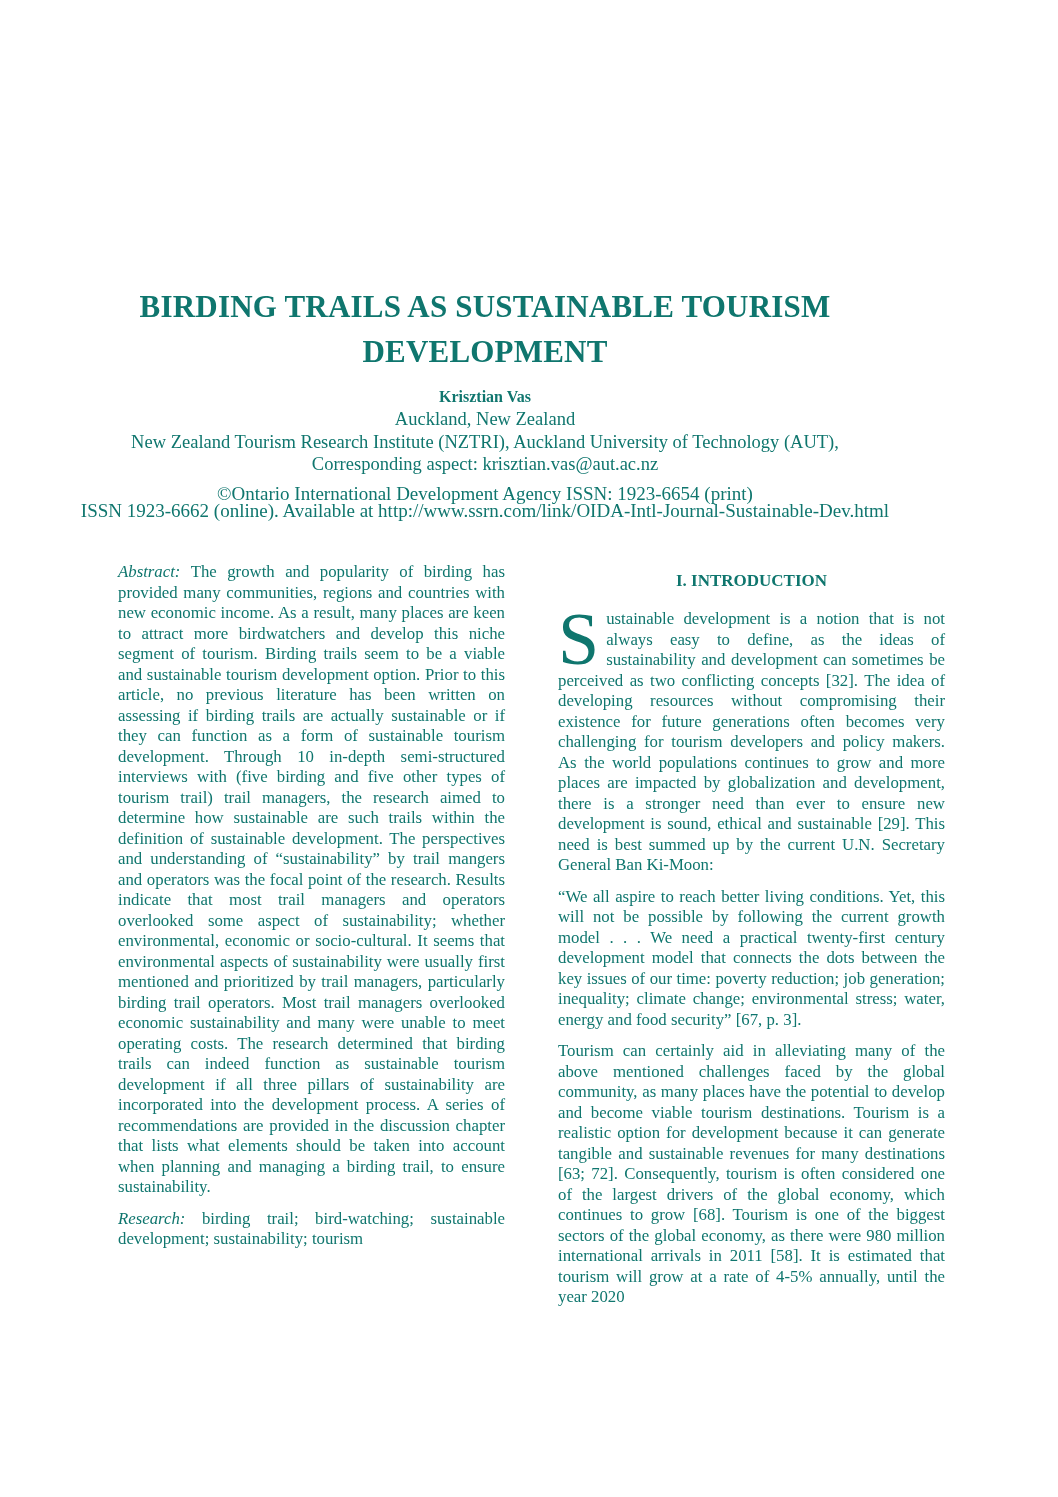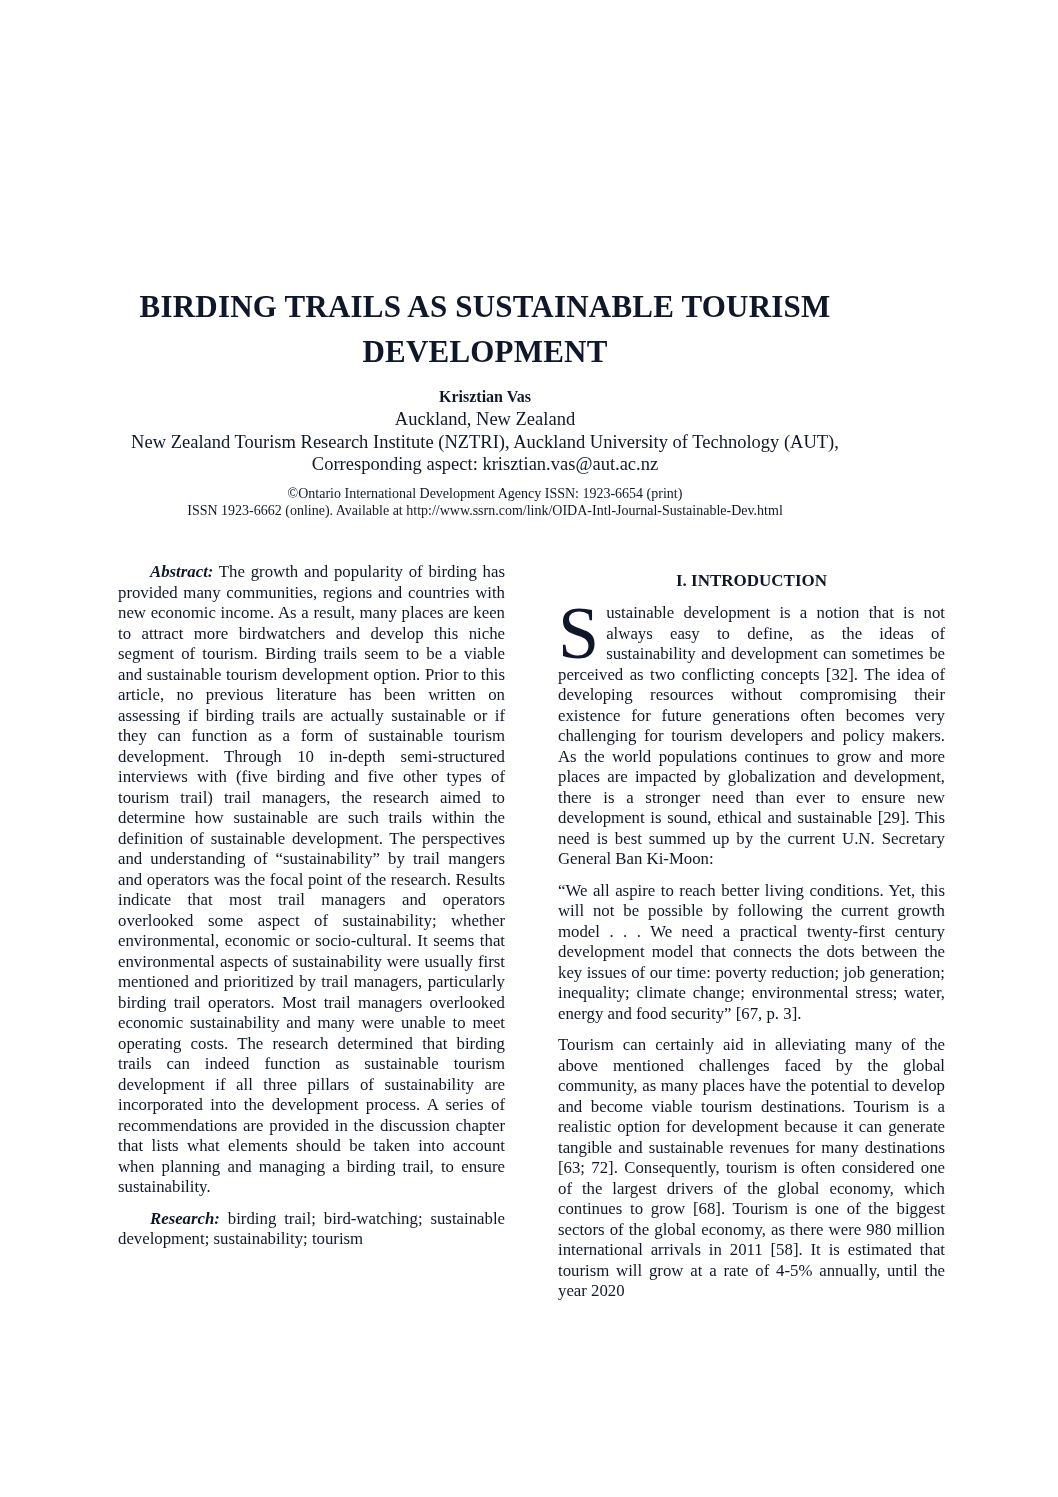--- a/index.html
+++ b/index.html
@@ -5,21 +5,21 @@
   html, body {
     margin: 0;
     padding: 0;
     background: #ffffff;
   }
   .page {
     position: relative;
     width: 970px;
     height: 1497px;
     background: #ffffff;
-    color: #0f172a;
+    color: #0f766e;
     font-family: "Liberation Serif", "DejaVu Serif", serif;
     overflow: hidden;
   }
   .paper-header {
     position: absolute;
     top: 0;
     left: 0;
     width: 100%;
     text-align: center;
   }
@@ -36,21 +36,21 @@
     font-size: 16px;
     line-height: 23px;
     font-weight: bold;
   }
   .affiliation, .corresponding {
     font-size: 18.5px;
     line-height: 22.5px;
   }
   .copyright {
     margin-top: 9px;
-    font-size: 14px;
+    font-size: 19px;
     line-height: 17.5px;
     text-align: center;
   }
   .columns {
     position: absolute;
     top: 562px;
     left: 118px;
     width: 827px;
     display: flex;
     gap: 53px;
@@ -58,30 +58,29 @@
   .col {
     width: 387px;
     font-size: 16.8px;
     line-height: 20.5px;
     text-align: justify;
   }
   .col p {
     margin: 0 0 11px 0;
   }
   .section-heading {
-    margin: 8px 0 12px 0;
+    margin: 8px 0 18px 0;
     font-size: 17px;
     line-height: 21px;
     font-weight: bold;
     text-align: center;
   }
   .bi {
-    font-weight: bold;
+    font-weight: normal;
     font-style: italic;
-    margin-left: 32px;
   }
   .it {
   }
   .keywords {
     margin-top: 12px;
   }
   .dropcap {
     float: left;
     font-size: 74px;
     line-height: 58px;

